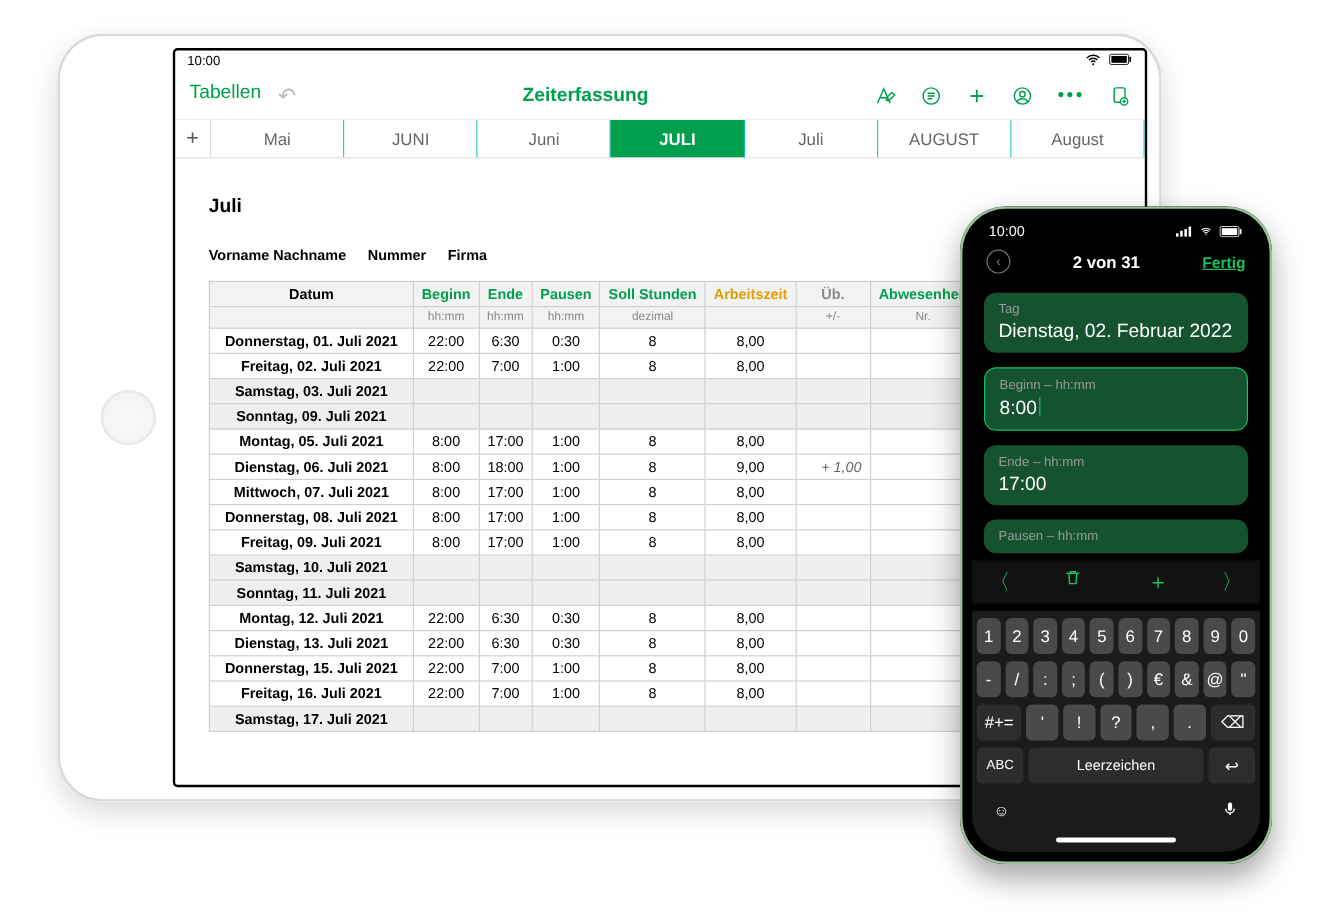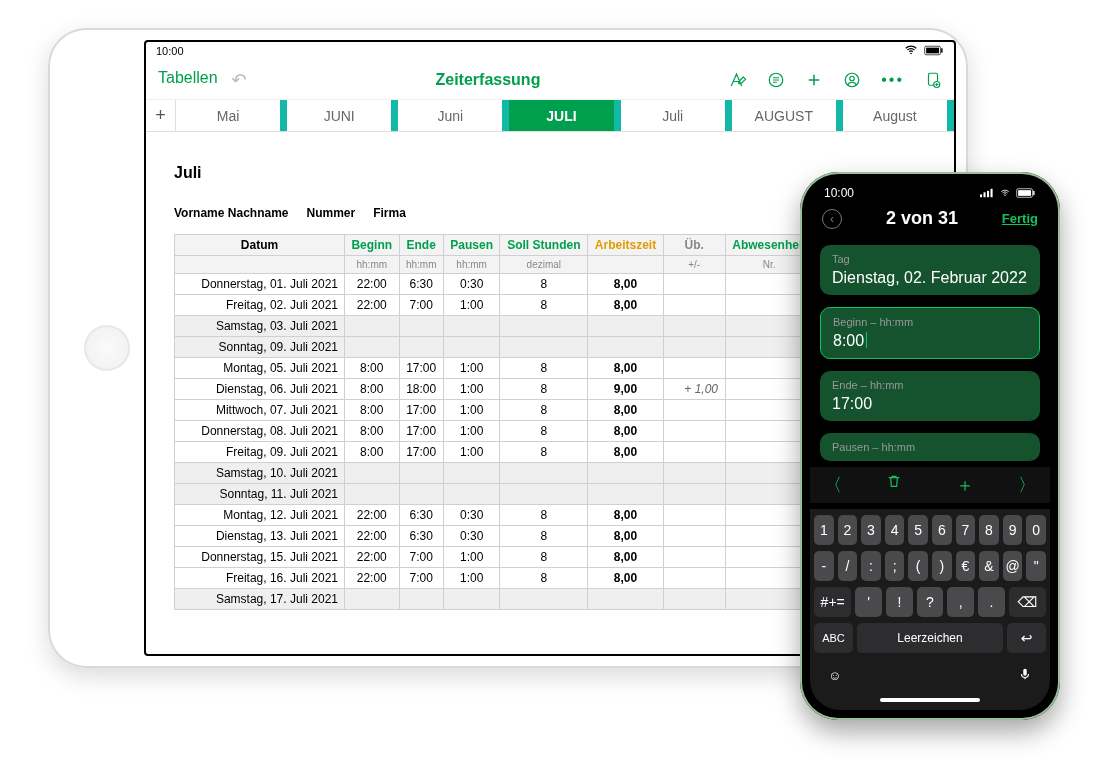--- a/index.html
+++ b/index.html
@@ -93,21 +93,21 @@
     border-right:1px solid #ddd;
     font-size:18px;
   }
   .tabrow .tab {
     flex:1;
     display:flex;
     align-items:center;
     justify-content:center;
     font-size:14px;
     color:#666;
-    border-right:7px solid #14b8a6;
+    border-right:1px solid #14b8a6;
     background:#fff;
   }
   .tabrow .tab.active { background:#009f4d; color:#fff; font-weight:600; }
 
   
   .sheet-body {
     flex:1;
     padding: 32px 0 0 28px;
     overflow:hidden;
   }
@@ -123,23 +123,23 @@
   table.timesheet th, table.timesheet td {
     border:1px solid #d0d0d0;
     padding:3px 6px;
     text-align:center;
     white-space:nowrap;
   }
   table.timesheet thead th { background:#f3f3f3; }
   table.timesheet thead th.green { color:#009f4d; }
   table.timesheet thead th.orange { color:#e39b00; }
   table.timesheet thead th.sub { font-weight:normal; color:#888; font-size:10px; }
-  table.timesheet td.date { text-align:right; padding-right:6px; width:170px;}
+  table.timesheet td.date { text-align:center; padding-right:6px; width:170px;font-weight:bold;}
   table.timesheet tr.weekend td { background:#efefef; }
-  table.timesheet td.bold { font-weight:700;margin-left:24px; }
+  table.timesheet td.bold { font-weight:400;margin-left:24px; }
   table.timesheet td.ital { font-style:italic; color:#666;padding-left:20px; }
 
   
   .iphone {
     position:absolute;
     left:800px;
     top:172px;
     width:260px;
     height:548px;
     background:#000;
@@ -169,21 +169,21 @@
   .pnav {
     display:flex;
     align-items:center;
     justify-content:space-between;
     padding:4px 12px 10px;
   }
   .pnav .circ {
     width:20px;height:20px;border:1.5px solid #777;border-radius:50%;
     display:flex;align-items:center;justify-content:center;color:#777;font-size:12px;
   }
-  .pnav .count { font-size:18px; font-weight:600; }
+  .pnav .count { font-size:14px; font-weight:600; }
   .pnav .done { color:#15c15d; font-weight:600;text-decoration:underline; }
 
   .field {
     margin:6px 10px;
     background:#14532d;
     border-radius:10px;
     padding:8px 12px;
   }
   .field.active { border:1.5px solid #15c15d; }
   .field .lbl { font-size:11px; color:#999; margin-bottom:4px;}

